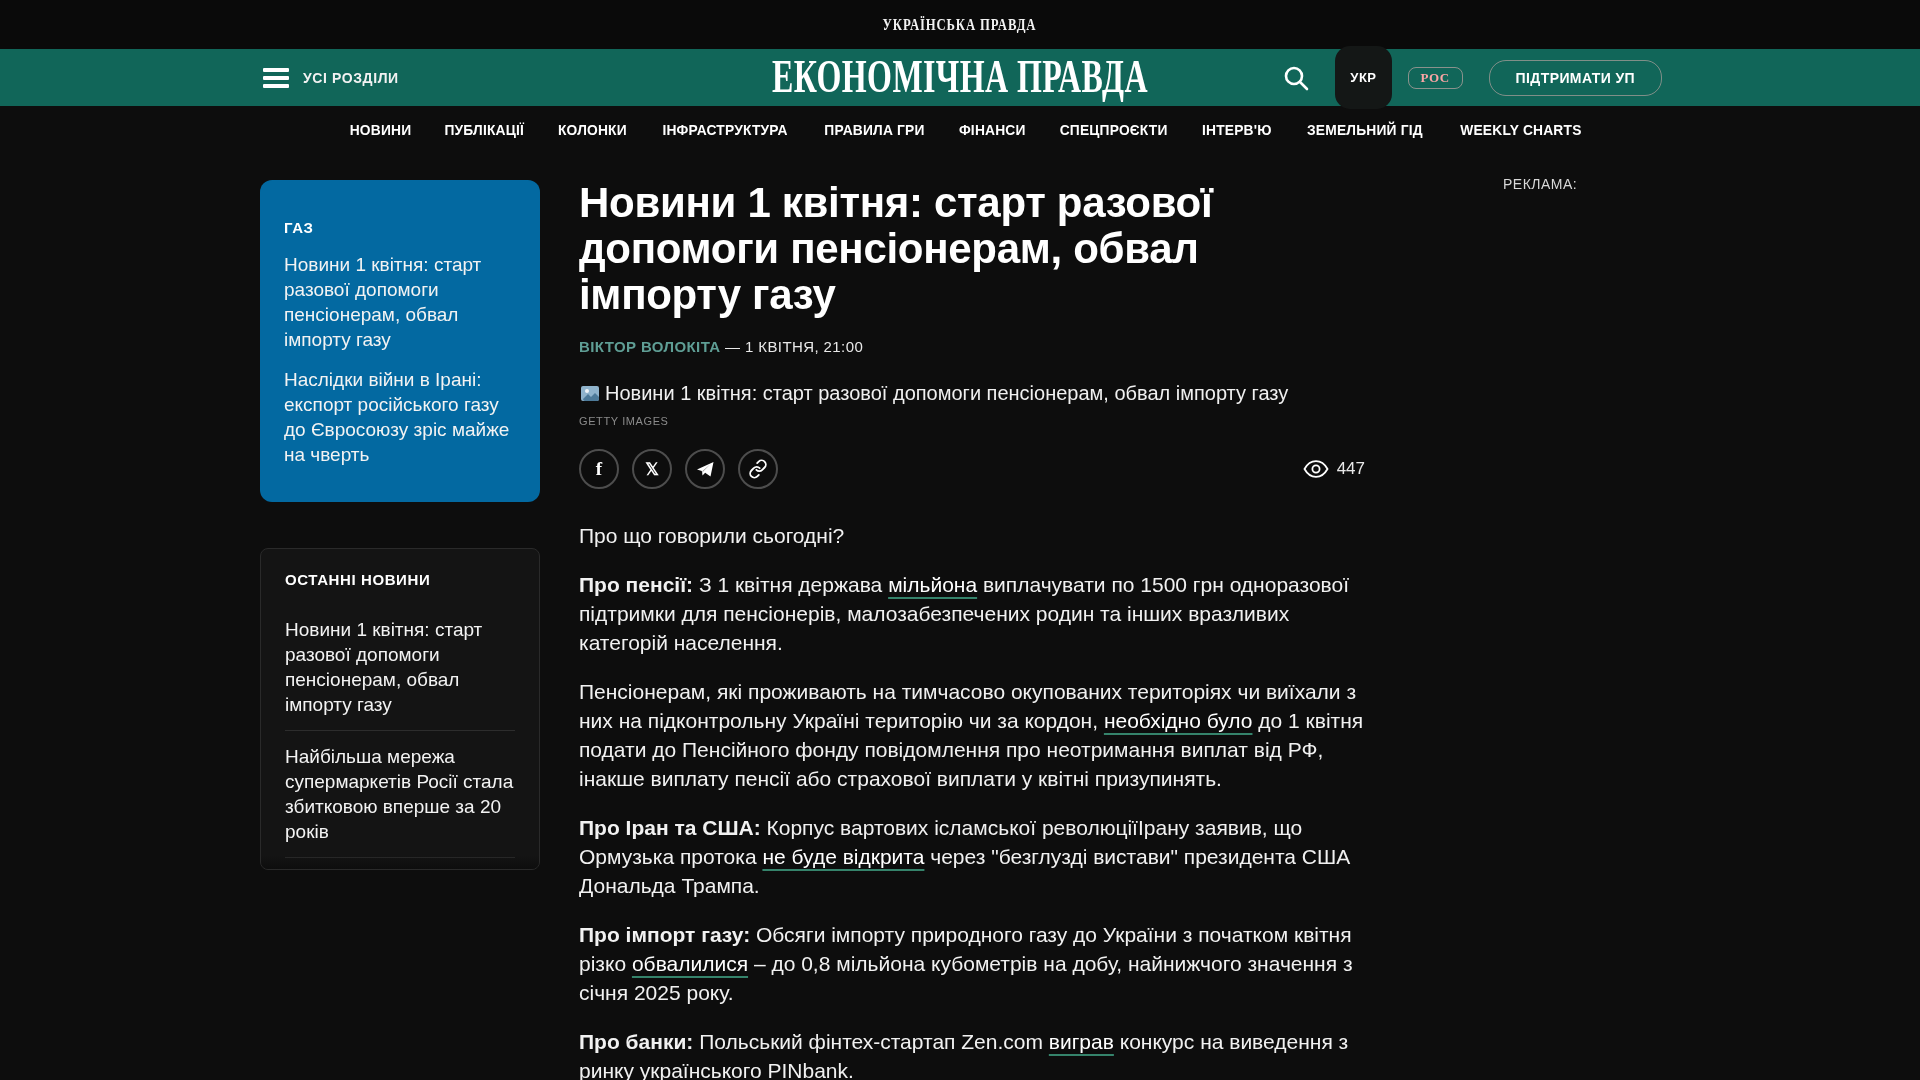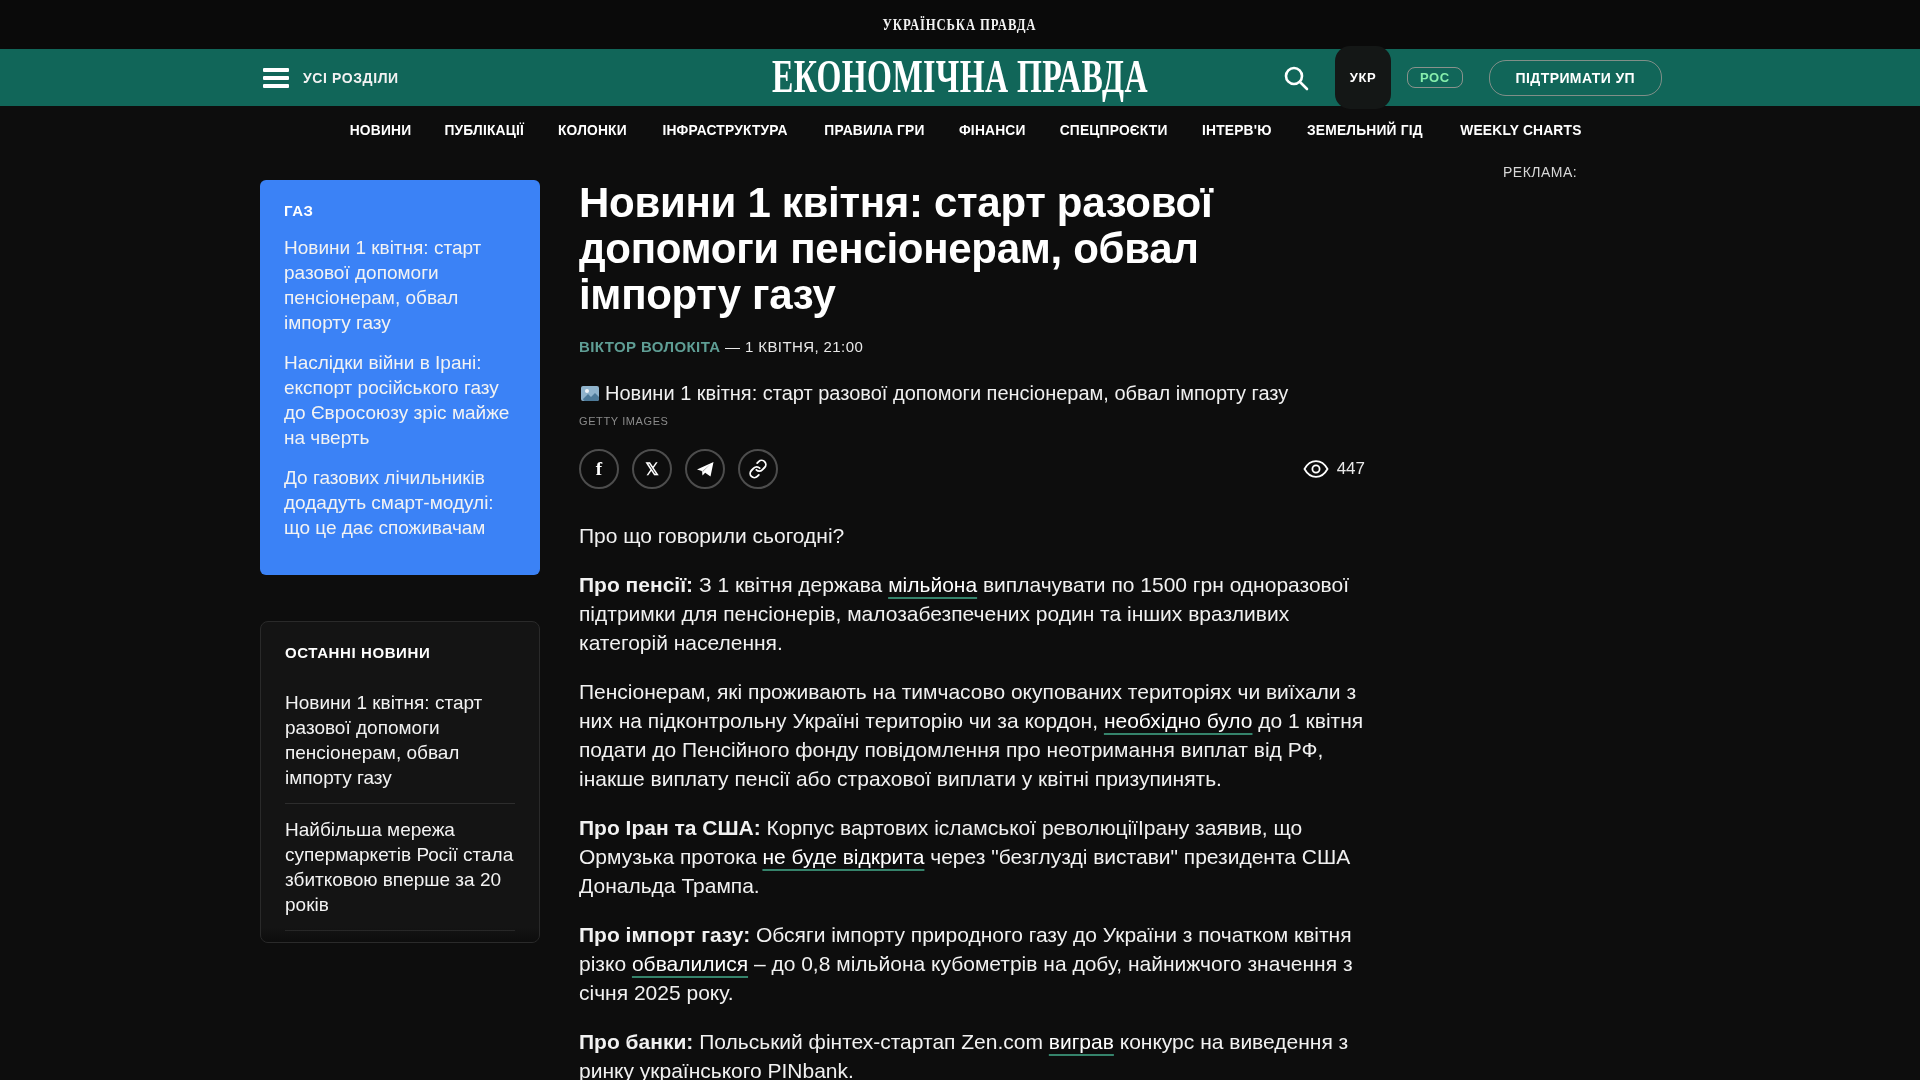--- a/index.html
+++ b/index.html
@@ -23,36 +23,36 @@
   .menu-label { font-size:14px; font-weight:700; letter-spacing:.6px; color:#f2f2f2; }
   .logo {
     position:absolute; left:50%; top:50%; transform:translate(-50%,-54%) scaleX(.80) scaleY(1.18);
     font-family:"Liberation Serif", serif; font-weight:700; font-size:40px;
     letter-spacing:.5px; color:#fff; white-space:nowrap;
   }
   .header-right { position:absolute; right:258px; display:flex; align-items:center; gap:16px; }
   .search-btn { width:30px; height:30px; display:flex; align-items:center; justify-content:center; cursor:pointer; margin-right:8px; }
   .lang-pill { font-size:13px; font-weight:700; letter-spacing:.5px; padding:24px 15px; border-radius:15px; cursor:pointer; }
   .lang-active { background:#141716; color:#fff; }
-  .lang-other { background:transparent; color:#86efac; border:1px solid rgba(238,183,183,.55); border-radius:8px; padding:2px 12px; }
+  .lang-other { background:transparent; color:#fca5a5; border:1px solid rgba(238,183,183,.55); border-radius:8px; padding:2px 12px;font-family:Liberation Serif, serif; }
   .support-btn {
     font-size:14px; font-weight:700; letter-spacing:.4px; color:#fff; background:transparent;
     border:1px solid rgba(238,183,183,.5); border-radius:17px; padding:9px 26px; cursor:pointer; margin-left:10px;
     font-family:"Liberation Sans", sans-serif;
   }
   
   .nav { height:46px; background:#0d0d0d; display:flex; align-items:center; justify-content:center; gap:27px;margin-left:14px; }
   .nav-item { font-size:15px; font-weight:700; letter-spacing:.2px; color:#fff; text-decoration:none; white-space:nowrap; cursor:pointer; transform:scaleX(.92); }
   
   .page { display:flex; padding:28px 0 0 260px; }
   .sidebar { width:280px; flex:none; }
   .main { width:786px; flex:none; margin-left:39px; }
-  .ad-label { position:absolute; left:1503px; top:164px; font-size:14px; color:#d8d8d8; letter-spacing:.5px; }
-  
-  .side-box1 { background:#3b82f6; border-radius:6px; padding:22px 24px 20px; }
+  .ad-label { position:absolute; left:1503px; top:176px; font-size:14px; color:#d8d8d8; letter-spacing:.5px; }
+  
+  .side-box1 { background:#0369a1; border-radius:12px; padding:39px 24px 20px; }
   .side-box2 { background:#141414; border:1px solid #2a2a2a; border-radius:8px; padding:22px 24px 0; margin-top:46px; height:322px; overflow:hidden; position:relative; }
   .side-box2::after { content:""; position:absolute; left:0; right:0; bottom:0; height:14px;
     background:linear-gradient(to bottom, rgba(13,13,13,0), #0d0d0d); }
   .side-heading { font-size:15px; font-weight:700; letter-spacing:.6px; color:#fff; margin-bottom:16px; }
   .side-list { list-style:none; }
   .side-item { font-size:19px; line-height:25px; color:#f3f3f3; cursor:pointer; margin-bottom:15px; }
   .side-box2 .side-item { margin:0; padding:13px 0; }
   .side-box2 .side-item + .side-item { border-top:1px solid #2d2d2d; }
   
   .article-title { font-size:42px; line-height:46px; font-weight:700; letter-spacing:-.3px; color:#fff; margin-bottom:20px; }
@@ -117,21 +117,20 @@
   </nav>
 
 <div class="page">
 
   <aside class="sidebar">
     <div class="side-box1">
       <div class="side-heading">ГАЗ</div>
       <ul class="side-list">
           <li class="side-item">Новини 1 квітня: старт разової допомоги пенсіонерам, обвал імпорту газу</li>
           <li class="side-item">Наслідки війни в Ірані: експорт російського газу до Євросоюзу зріс майже на чверть</li>
-          <li class="side-item">До газових лічильників додадуть смарт-модулі: що це дає споживачам</li>
         </ul>
     </div>
     <div class="side-box2">
       <div class="side-heading">ОСТАННІ НОВИНИ</div>
       <ul class="side-list">
           <li class="side-item">Новини 1 квітня: старт разової допомоги пенсіонерам, обвал імпорту газу</li>
           <li class="side-item">Найбільша мережа супермаркетів Росії стала збитковою вперше за 20 років</li>
           <li class="side-item">Дрон РФ атакував бригаду енергетиків під час повернення з ремонту</li>
         </ul>
     </div>

